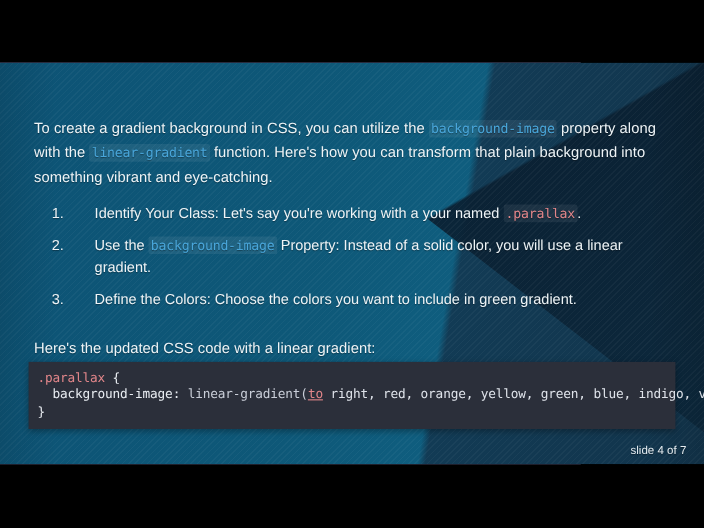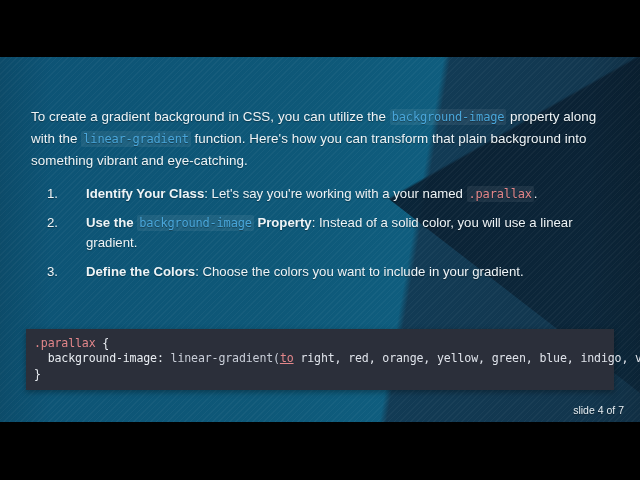--- a/index.html
+++ b/index.html
@@ -78,21 +78,21 @@
     font-size:13.2px;
     line-height:20px;
     padding-left:56px;
     margin-bottom:9px;
     text-shadow:0 1px 1px rgba(0,0,0,0.35);
   }
   .step .num{
     position:absolute;left:17px;top:0;
     color:#eef4f7;font-size:13.2px;
   }
-  .step b{font-weight:bold;}
+  .step b{font-weight:normal;}
 
   #p-here{position:absolute;left:31px;top:236px;width:580px;}
 
   #codeblock{
     position:absolute;left:26px;top:260px;width:588px;
     background:#2b2f3a;
     padding:7px 8px 8px 8px;
     box-sizing:border-box;
     font-family:"DejaVu Sans Mono","Liberation Mono",monospace;
     font-size:11.6px;
@@ -137,25 +137,26 @@
           <b>Identify Your Class</b><span>: Let's say you're working with a your named </span><span class="code-inline salmon">.parallax</span><span>.</span>
         </div>
 
         <div class="step">
           <span class="num">2.</span>
           <b>Use the</b><span> </span><span class="code-inline">background-image</span><span> </span><b>Property</b><span>: Instead of a solid color, you will use a linear gradient.</span>
         </div>
 
         <div class="step">
           <span class="num">3.</span>
-          <b>Define the Colors</b><span>: Choose the colors you want to include in your gradient.</span>
+          <b>Define the Colors</b><span>: Choose the colors you want to include in green gradient.</span>
         </div>
 
       </div>
 
+      <p class="para" id="p-here">Here's the updated CSS code with a linear gradient:</p>
 
       <pre id="codeblock"><span class="tok-sel">.parallax</span><span class="tok-punc"> {</span>
 <span class="tok-prop">  background-image: </span><span class="tok-fn">linear-gradient(</span><span class="tok-kw">to</span><span class="tok-val"> right, red, orange, yellow, green, blue, indigo, violet);</span>
 <span class="tok-punc">}</span></pre>
 
       <div id="slidenum">slide 4 of 7</div>
 
     </div>
   </div>
 

